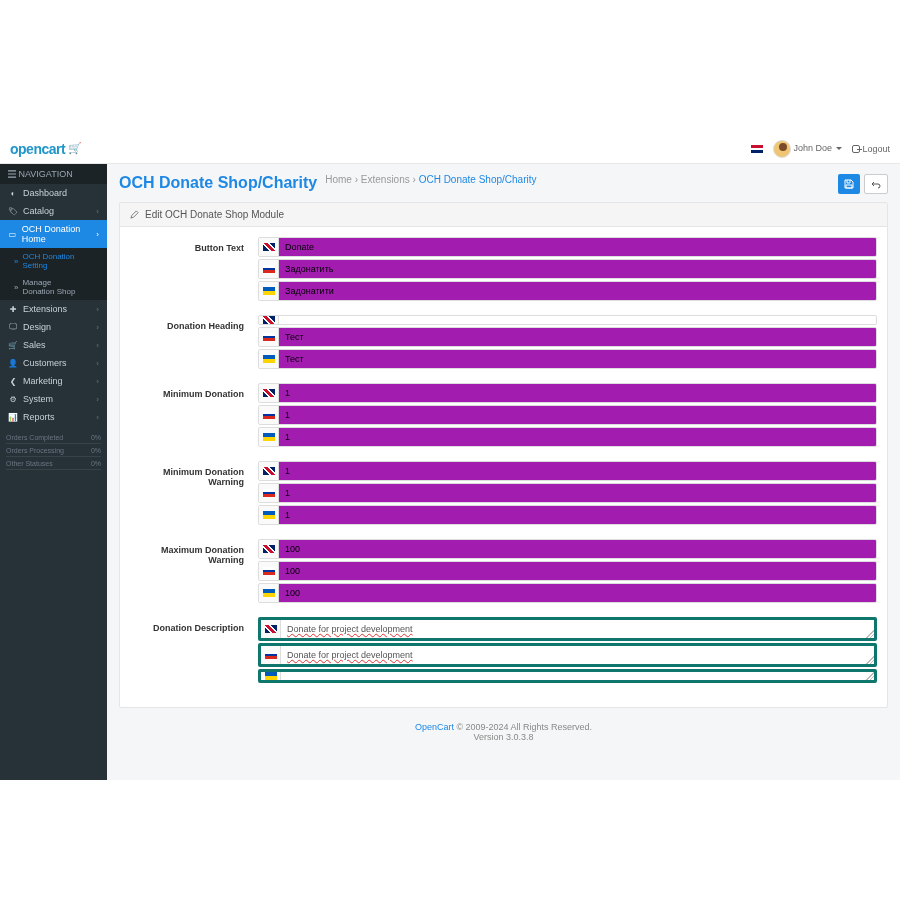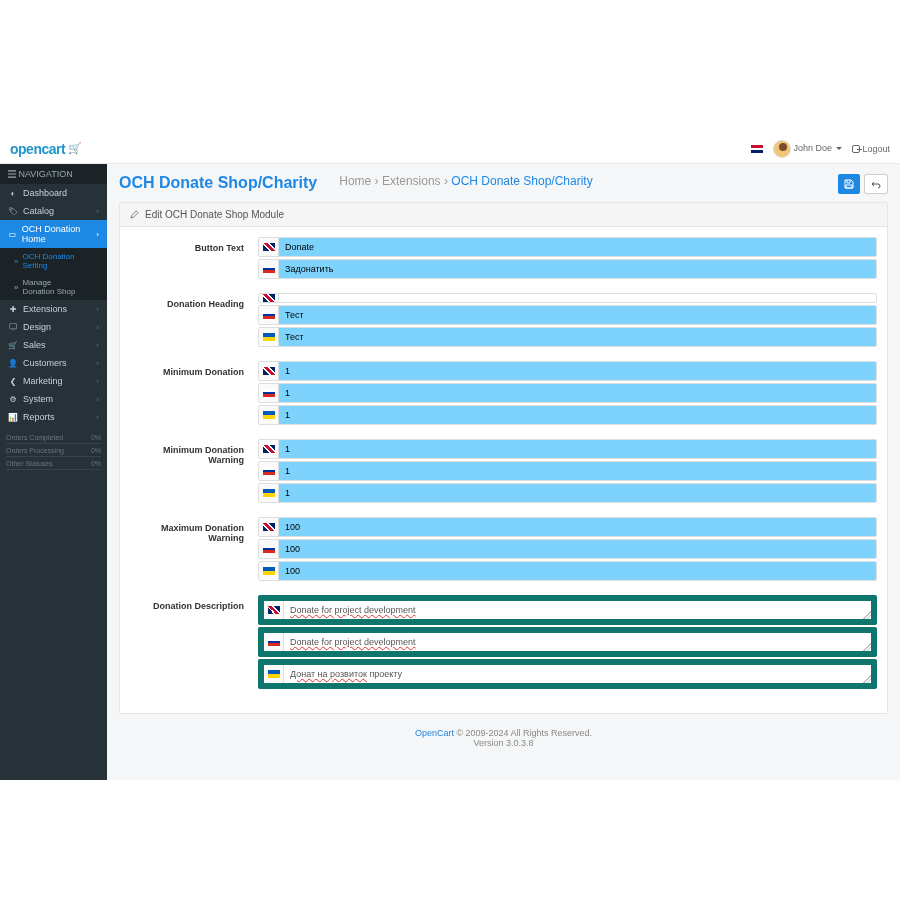--- a/index.html
+++ b/index.html
@@ -27,43 +27,43 @@
 .nav-item.active .chev { color: #fff; }
 .nav-sub { background: #1b2327; padding: 4px 24px 4px 14px; font-size: 8px; cursor: pointer; display: flex; align-items: center; }
 .nav-sub.selected { color: #1e88e5; }
 .nav-sub::before { content: "»"; margin-right: 4px; font-size: 8px; }
 .nav-icon { width: 10px; display: inline-block; margin-right: 5px; font-size: 8px; text-align: center; }
 .stats { margin-top: 6px; padding: 0 6px; }
 .stats-row { display: flex; justify-content: space-between; font-size: 7px; color: #6a7580; margin-bottom: 1px; border-bottom: 1px solid #374249; padding: 2px 0; }
 .main { flex: 1; background: #f5f6f7; padding: 10px 12px; overflow: auto; }
 .page-head { display: flex; align-items: flex-start; margin-bottom: 8px; }
 .page-title { color: #1e88e5; font-size: 16px; font-weight: 600; }
-.breadcrumb { font-size: 12px; color: #999; margin-left: 22px; }
+.breadcrumb { font-size: 10px; color: #999; margin-left: 8px; }
 .breadcrumb .current { color: #1e88e5; }
 .head-actions { margin-left: auto; display: flex; gap: 4px; }
 .btn { padding: 4px 6px; border-radius: 2px; cursor: pointer; border: none; display: inline-flex; align-items: center; justify-content: center; }
 .btn-primary { background: #1e88e5; color: #fff; }
 .btn-default { background: #fff; border: 1px solid #ccc; color: #555; }
 .panel { background: #fff; border: 1px solid #e5e5e5; border-radius: 2px; }
 .panel-head { background: #f5f5f5; border-bottom: 1px solid #e5e5e5; padding: 6px 10px; font-size: 10px; color: #555; display: flex; align-items: center; gap: 6px; }
 .panel-body { padding: 10px; }
 .form-row { display: flex; align-items: flex-start; margin-bottom: 12px; }
 .form-label { width: 128px; text-align: right; padding-right: 14px; font-size: 9px; font-weight: 600; color: #333; padding-top: 6px; }
 .form-control-wrap { flex: 1; }
 .select-ctrl { width: 100%; border: 1px solid #ddd; border-radius: 2px; padding: 5px 8px; font-size: 9px; background: #fff; position: relative; cursor: pointer; }
 .select-ctrl::after { content: ""; position: absolute; right: 8px; top: 9px; width: 0; height: 0; border-left: 3px solid transparent; border-right: 3px solid transparent; border-top: 4px solid #888; }
 .lang-group { display: flex; border: 1px solid #ddd; border-radius: 2px; margin-bottom: 2px; background: #fff; overflow: hidden; }
 .lang-flag { width: 20px; display: flex; align-items: center; justify-content: center; border-right: 1px solid #ddd; background: #fafafa; }
 .flag { width: 12px; height: 8px; display: inline-block; }
 .flag-gb { background: linear-gradient(45deg, #012169 30%, #fff 30% 40%, #c8102e 40% 60%, #fff 60% 70%, #012169 70%); }
 .flag-ru { background: linear-gradient(#fff 33%, #0033a0 33% 66%, #da291c 66%); }
 .flag-ua { background: linear-gradient(#005bbb 50%, #ffd500 50%); }
-.lang-input { flex: 1; border: none; padding: 4px 6px; font-size: 9px; outline: none; background: #7dd3fc; }
+.lang-input { flex: 1; border: none; padding: 4px 6px; font-size: 9px; outline: none; background: #a21caf; }
 .lang-textarea { flex: 1; border: none; padding: 4px 6px; font-size: 9px; outline: none; resize: vertical; min-height: 18px; background: #fff; font-family: inherit; }
-.lang-textarea-group { display: flex; border: 6px solid #0f766e; border-radius: 2px; margin-bottom: 2px; background: #fff; position: relative; }
+.lang-textarea-group { display: flex; border: 3px solid #0f766e; border-radius: 2px; margin-bottom: 2px; background: #fff; position: relative; }
 .lang-textarea-group .lang-flag { align-items: center; }
 .ta-resize { position: absolute; right: 0; bottom: 0; width: 8px; height: 8px; background: linear-gradient(135deg, transparent 50%, #bbb 50% 60%, transparent 60% 70%, #bbb 70% 80%, transparent 80%); pointer-events: none; }
 .underlined-red { text-decoration: underline; text-decoration-color: #d33; text-decoration-style: wavy; }
 .footer { text-align: center; font-size: 9px; color: #888; padding: 14px 0; }
 .footer a { color: #1e88e5; text-decoration: none; }
 .menu-icon-svg { width: 8px; height: 8px; }
 .pencil-icon { width: 9px; height: 9px; }
 </style>
 </head>
 <body>
@@ -208,20 +208,26 @@
                     <span class="flag flag-gb"></span>
                   </span>
                   <input class="lang-input" value="Donate" style="">
                 </div>
               <div class="lang-group">
                   <span class="lang-flag">
                     <span class="flag flag-ru"></span>
                   </span>
                   <input class="lang-input" value="Задонатить" style="">
                 </div>
+              <div class="lang-group">
+                  <span class="lang-flag">
+                    <span class="flag flag-ua"></span>
+                  </span>
+                  <input class="lang-input" value="Задонатити" style="">
+                </div>
             </div>
           </div>
 
           <div class="form-row">
             <div class="form-label">Donation Heading</div>
             <div class="form-control-wrap">
               <div class="lang-group">
                   <span class="lang-flag">
                     <span class="flag flag-gb"></span>
                   </span>
@@ -327,21 +333,20 @@
                   <span class="lang-flag">
                     <span class="flag flag-ru"></span>
                   </span>
                   <div class="lang-textarea" contenteditable="true" style=""><span class="underlined-red">Donate for project development</span></div>
                   <span class="ta-resize"></span>
                 </div>
               <div class="lang-textarea-group">
                   <span class="lang-flag">
                     <span class="flag flag-ua"></span>
                   </span>
-                  <div class="lang-textarea" contenteditable="true" style=""><span class="underlined-red">Донат на </span><span class="underlined-red">розвиток</span><span> проекту</span></div>
                   <span class="ta-resize"></span>
                 </div>
             </div>
           </div>
 
         </div>
       </div>
 
       <div class="footer">
         <a>OpenCart</a><span> © 2009-2024 All Rights Reserved.</span><br>

